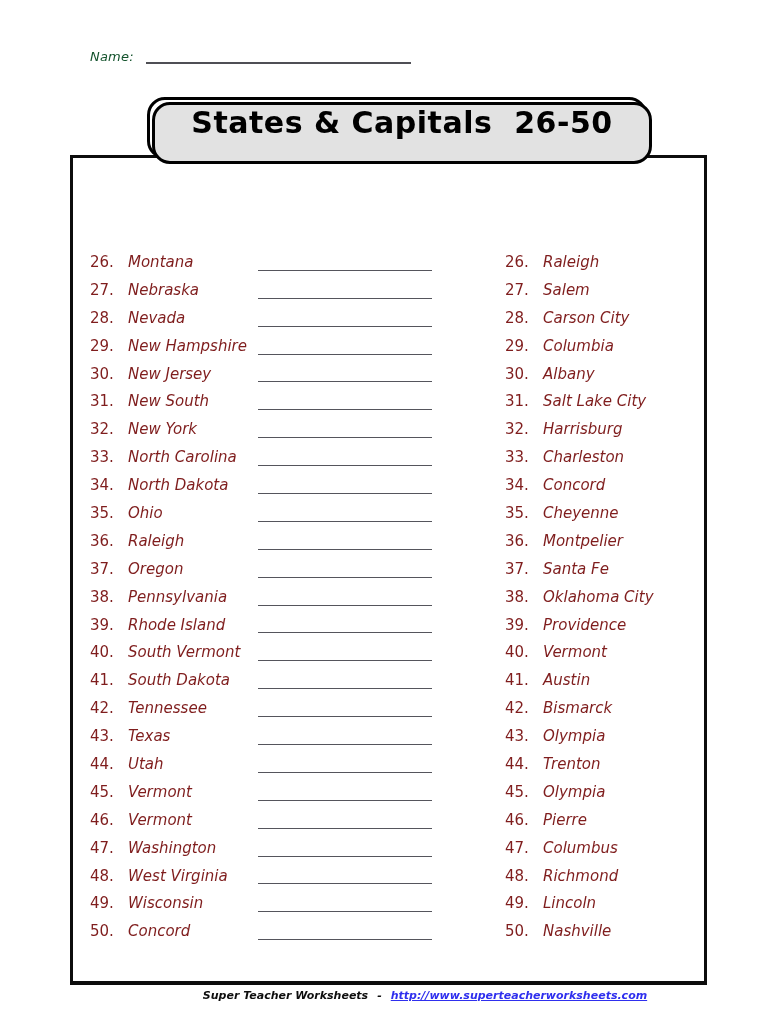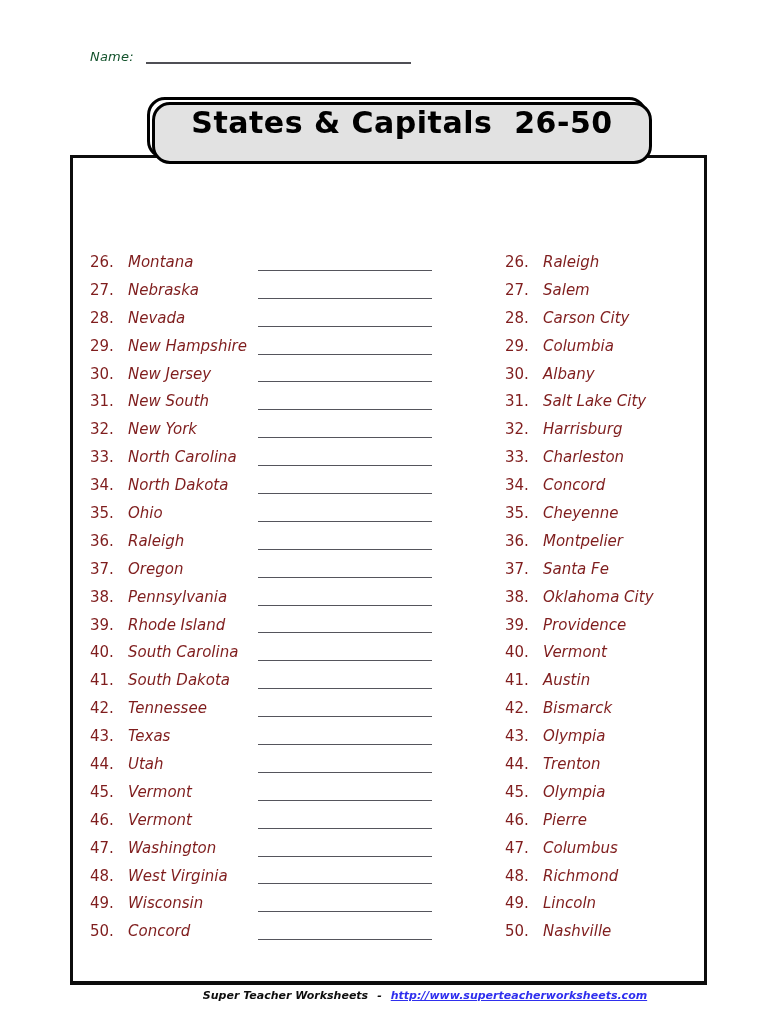--- a/index.html
+++ b/index.html
@@ -142,21 +142,21 @@
         <span class="lbl">Pennsylvania</span>
         <span class="blank"></span>
       </div>
       <div class="row">
         <span class="num">39.</span>
         <span class="lbl">Rhode Island</span>
         <span class="blank"></span>
       </div>
       <div class="row">
         <span class="num">40.</span>
-        <span class="lbl">South Carolina</span>
+        <span class="lbl">South Vermont</span>
         <span class="blank"></span>
       </div>
       <div class="row">
         <span class="num">41.</span>
         <span class="lbl">South Dakota</span>
         <span class="blank"></span>
       </div>
       <div class="row">
         <span class="num">42.</span>
         <span class="lbl">Tennessee</span>

